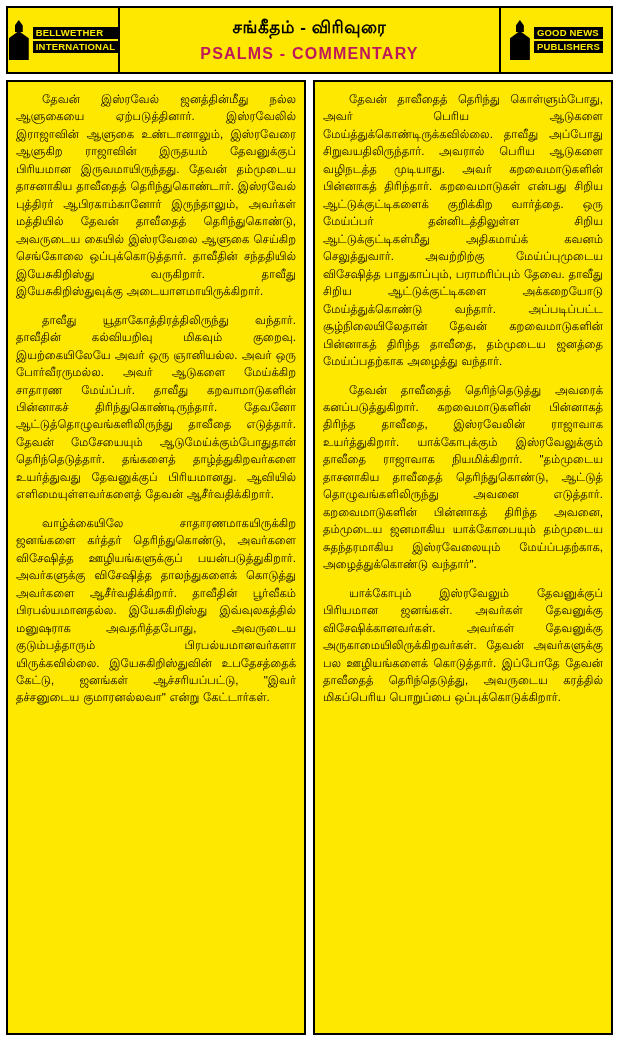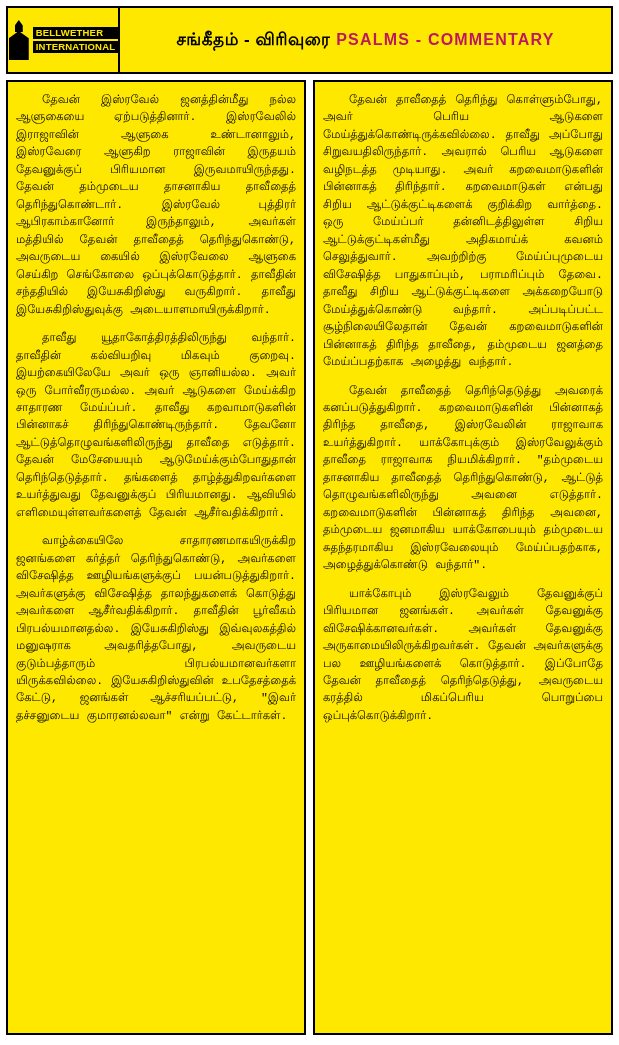--- a/index.html
+++ b/index.html
@@ -88,21 +88,21 @@
     letter-spacing: 0.2px;
     background: #000;
     color: #ffe800;
     padding: 1px 3px;
     margin: 1px 0;
     white-space: nowrap;
   }
   .header-titles {
     flex: 1;
     display: flex;
-    flex-direction: row;
+    flex-direction: column;
     align-items: center;
     justify-content: center;
     gap: 6px;
   }
   .title-ta {
     font-size: 17px;
     font-weight: bold;
     color: #000;
     letter-spacing: 0.5px;
   }
@@ -131,21 +131,20 @@
   }
   .para {
     font-size: 11.5px;
     line-height: 1.52;
     color: #000000;
     text-align: justify;
     text-justify: inter-word;
     margin: 0 0 11px 0;
     text-indent: 26px;
     word-spacing: 0.5px;
-    font-family: Liberation Mono, monospace;
   }
   .para:last-child {
     margin-bottom: 0;
   }
 </style>
 </head>
 <body>
 
 <div class="page">
 
@@ -159,20 +158,29 @@
           <span>INTERNATIONAL</span>
         </div>
       </div>
     </div>
 
     <div class="header-titles">
       <div class="title-ta">சங்கீதம் - விரிவுரை</div>
       <div class="title-en">PSALMS - COMMENTARY</div>
     </div>
 
+    <div class="logo-box right">
+      <div class="logo-inner">
+        <div class="logo-mark"></div>
+        <div class="logo-text">
+          <span>GOOD NEWS</span>
+          <span>PUBLISHERS</span>
+        </div>
+      </div>
+    </div>
 
   </div>
 
   <div class="body-area">
 
     <div class="column">
       <p class="para">தேவன் இஸ்ரவேல் ஜனத்தின்மீது நல்ல ஆளுகையை ஏற்படுத்தினார். இஸ்ரவேலில் இராஜாவின் ஆளுகை உண்டானாலும், இஸ்ரவேரை ஆளுகிற ராஜாவின் இருதயம் தேவனுக்குப் பிரியமான இருவமாயிருந்தது. தேவன் தம்முடைய தாசனாகிய தாவீதைத் தெரிந்துகொண்டார். இஸ்ரவேல் புத்திரர் ஆபிரகாம்கானோர் இருந்தாலும், அவர்கள் மத்தியில் தேவன் தாவீதைத் தெரிந்துகொண்டு, அவருடைய கையில் இஸ்ரவேலை ஆளுகை செய்கிற செங்கோலை ஒப்புக்கொடுத்தார். தாவீதின் சந்ததியில் இயேசுகிறிஸ்து வருகிறார். தாவீது இயேசுகிறிஸ்துவுக்கு அடையாளமாயிருக்கிறார்.</p>
       <p class="para">தாவீது யூதாகோத்திரத்திலிருந்து வந்தார். தாவீதின் கல்வியறிவு மிகவும் குறைவு. இயற்கையிலேயே அவர் ஒரு ஞானியல்ல. அவர் ஒரு போர்வீரருமல்ல. அவர் ஆடுகளை மேய்க்கிற சாதாரண மேய்ப்பர். தாவீது கறவாமாடுகளின் பின்னாகச் திரிந்துகொண்டிருந்தார். தேவனோ ஆட்டுத்தொழுவங்களிலிருந்து தாவீதை எடுத்தார். தேவன் மேசேயையும் ஆடுமேய்க்கும்போதுதான் தெரிந்தெடுத்தார். தங்களைத் தாழ்த்துகிறவர்களை உயர்த்துவது தேவனுக்குப் பிரியமானது. ஆவியில் எளிமையுள்ளவர்களைத் தேவன் ஆசீர்வதிக்கிறார்.</p>
       <p class="para">வாழ்க்கையிலே சாதாரணமாகயிருக்கிற ஜனங்களை கர்த்தர் தெரிந்துகொண்டு, அவர்களை விசேஷித்த ஊழியங்களுக்குப் பயன்படுத்துகிறார். அவர்களுக்கு விசேஷித்த தாலந்துகளைக் கொடுத்து அவர்களை ஆசீர்வதிக்கிறார். தாவீதின் பூர்வீகம் பிரபல்யமானதல்ல. இயேசுகிறிஸ்து இவ்வுலகத்தில் மனுஷராக அவதரித்தபோது, அவருடைய குடும்பத்தாரும் பிரபல்யமானவர்களா யிருக்கவில்லை. இயேசுகிறிஸ்துவின் உபதேசத்தைக் கேட்டு, ஜனங்கள் ஆச்சரியப்பட்டு, "இவர் தச்சனுடைய குமாரனல்லவா" என்று கேட்டார்கள்.</p>
     </div>

